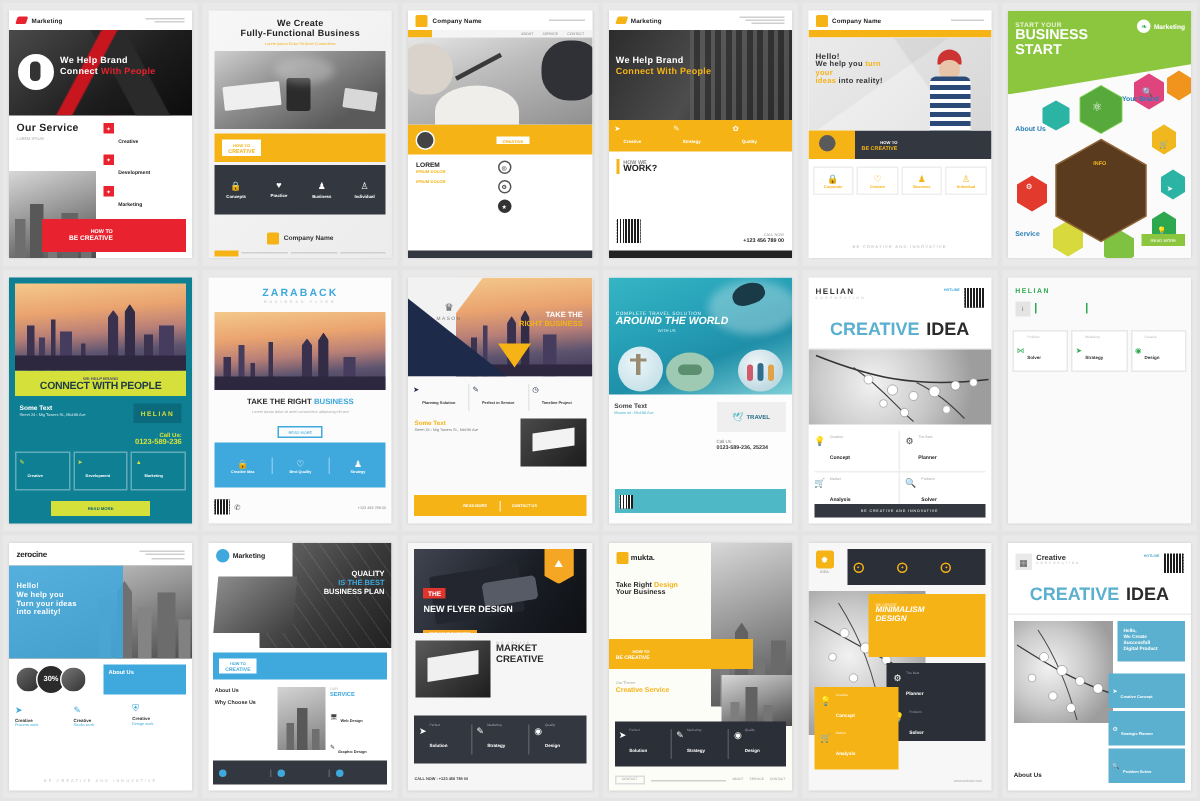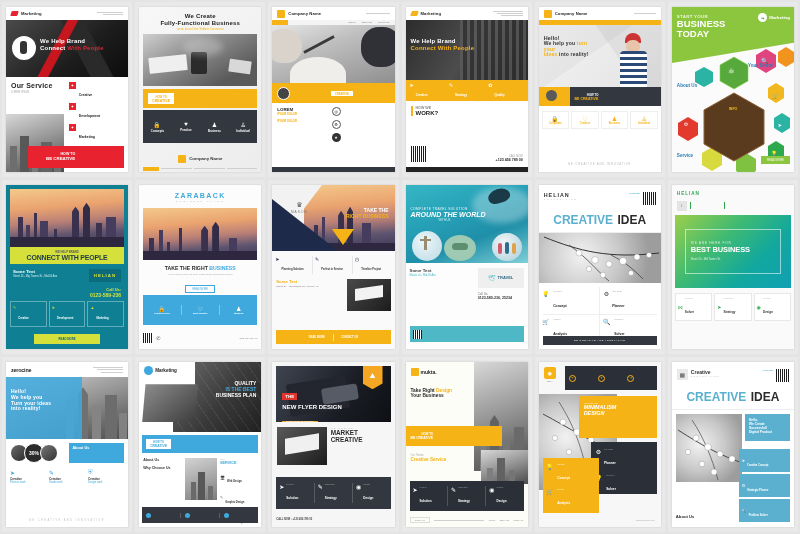--- a/index.html
+++ b/index.html
@@ -370,21 +370,21 @@
       <div style="position:absolute;bottom:6px;width:100%;text-align:center;font-size:2.8px;letter-spacing:.8px;color:#bbb">BE CREATIVE AND INNOVATIVE</div>
     </div>
   </div>
 
   <div class="tile">
     <div class="flyer" style="background:#fbfbfb">
       <div style="position:absolute;inset:0;height:56px;background:#8cc63f;clip-path:polygon(0 0,100% 0,100% 64%,0 100%)"></div>
       <div style="position:absolute;left:5px;top:7px;color:#fff">
         <div style="font-size:4.4px;font-weight:bold;letter-spacing:.3px;color:#e9f4d6">START YOUR</div>
         <div style="font-size:9.5px;font-weight:bold;line-height:1.02">BUSINESS</div>
-        <div style="font-size:9.5px;font-weight:bold;line-height:1.02">TODAY</div>
+        <div style="font-size:9.5px;font-weight:bold;line-height:1.02">START</div>
       </div>
       <div style="position:absolute;right:4px;top:6px;display:flex;align-items:center;gap:2px">
         <span style="width:9px;height:9px;border-radius:50%;background:#fff;display:flex;align-items:center;justify-content:center;color:#2ea84f;font-size:5px">❧</span>
         <span style="font-size:4.4px;color:#fff;font-weight:bold">Marketing</span>
       </div>
 
       <div>
         <svg class="svgi" width="125" height="170" viewBox="0 0 125 170" style="position:absolute;left:0;top:14px">
           <g>
             <polygon points="32,46 41,51 41,61 32,66 23,61 23,51" fill="#2bb3a3"></polygon>
@@ -719,28 +719,20 @@
               <i style="width:.8px;height:7px;background:#2ea84f"></i>
               <span style="flex:1"><i class="txtline" style="width:90%"></i><i class="txtline" style="width:70%"></i></span>
             </span>
           <span style="flex:1;display:flex;gap:2px">
               <i style="width:.8px;height:7px;background:#2ea84f"></i>
               <span style="flex:1"><i class="txtline" style="width:90%"></i><i class="txtline" style="width:70%"></i></span>
             </span>
           <span style="flex:1"><i class="txtline" style="width:90%"></i><i class="txtline" style="width:70%"></i></span>
         </span>
       </div>
-      <div class="photo" style="height:73px;margin:0 3px;background:linear-gradient(135deg,#9ccf4a 0%,#3fba72 38%,#12a89e 68%,#0fa0b3 100%);position:relative">
-        <div style="position:absolute;left:10px;top:14px;right:10px;bottom:14px;border:.8px solid rgba(255,255,255,.55)"></div>
-        <div style="position:absolute;left:16px;top:26px;right:14px">
-          <div style="font-size:3.4px;color:rgba(255,255,255,.75);letter-spacing:.6px">WE ARE HERE FOR</div>
-          <div style="font-size:7.5px;color:#fff;font-weight:bold;letter-spacing:-.1px">BEST BUSINESS</div>
-          <div style="font-size:2.6px;color:rgba(255,255,255,.8);margin-top:4px">Street 24 - Mid Towers St.</div>
-        </div>
-      </div>
       <div style="display:flex;gap:2px;padding:5px 3px 0">
         <div style="flex:1;border:.5px solid #e8e8e8;padding:3px 2px;background:#fff">
           <div style="display:flex;gap:2px;align-items:center">
             <span style="font-size:5px;color:#2ea84f">⋈</span>
             <span><span style="font-size:2.2px;color:#bbb;display:block">Problem</span>
               <span style="font-size:3px;font-weight:bold;color:#333">Solver</span></span>
           </div>
           <i class="txtline" style="width:94%;margin-top:2px"></i><i class="txtline" style="width:80%"></i><i class="txtline" style="width:60%"></i>
         </div>
         <div style="flex:1;border:.5px solid #e8e8e8;padding:3px 2px;background:#fff">

